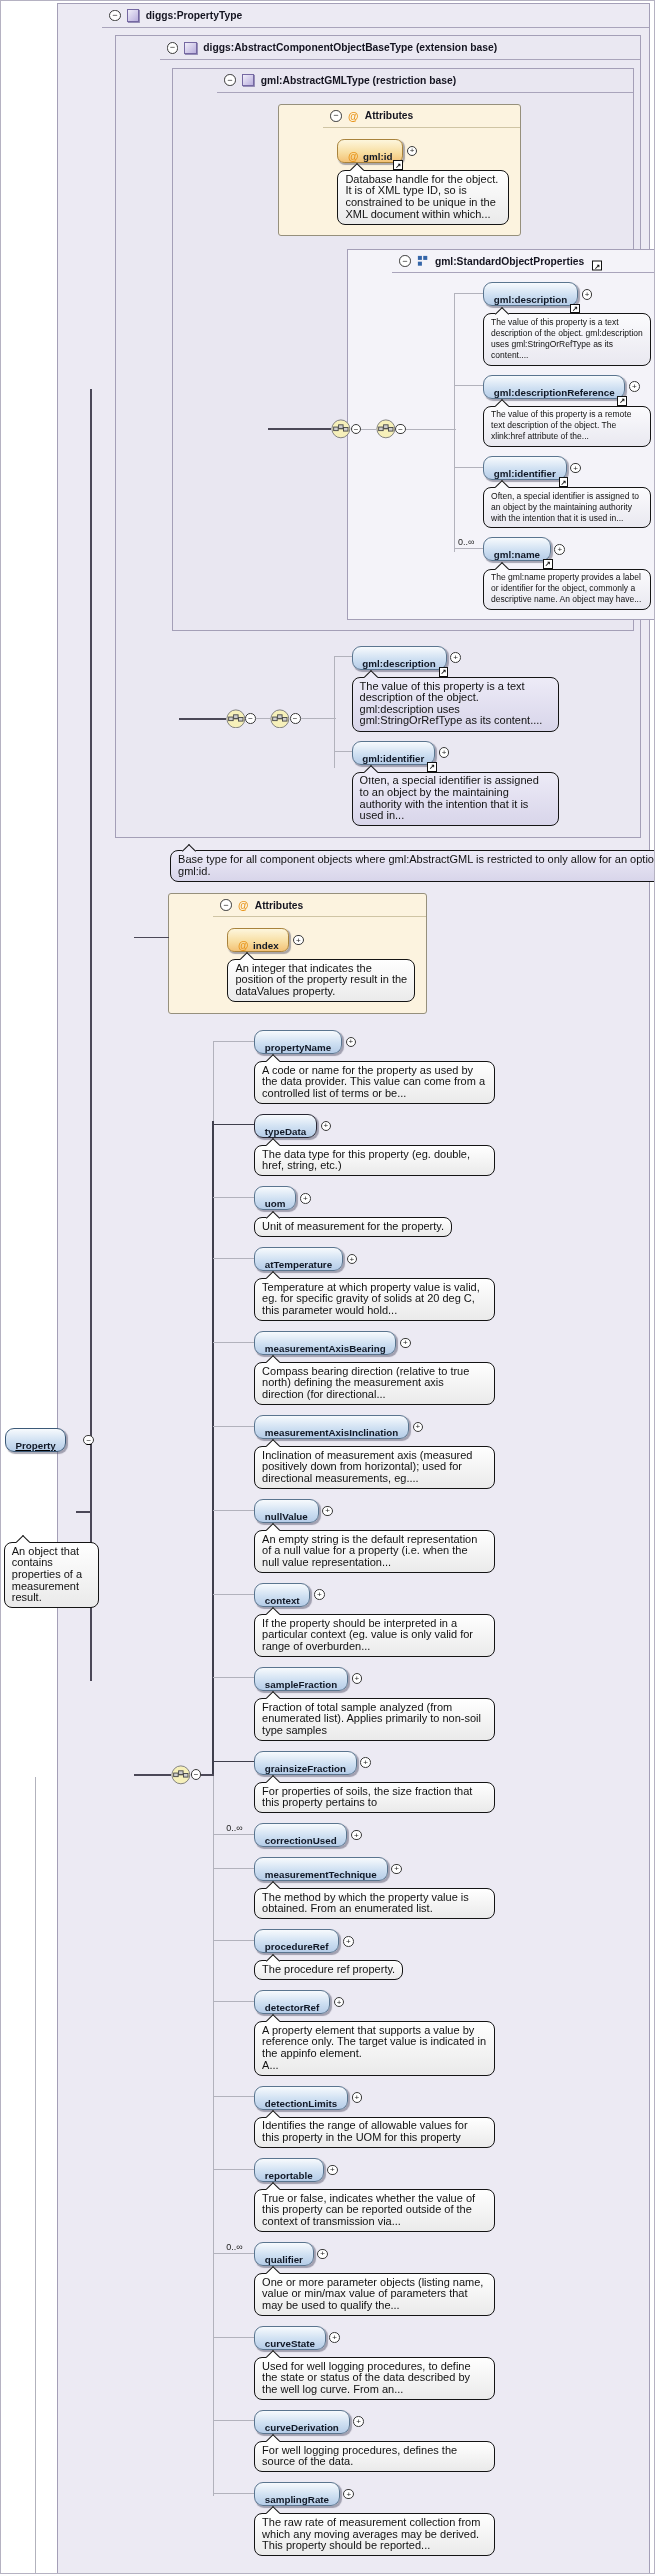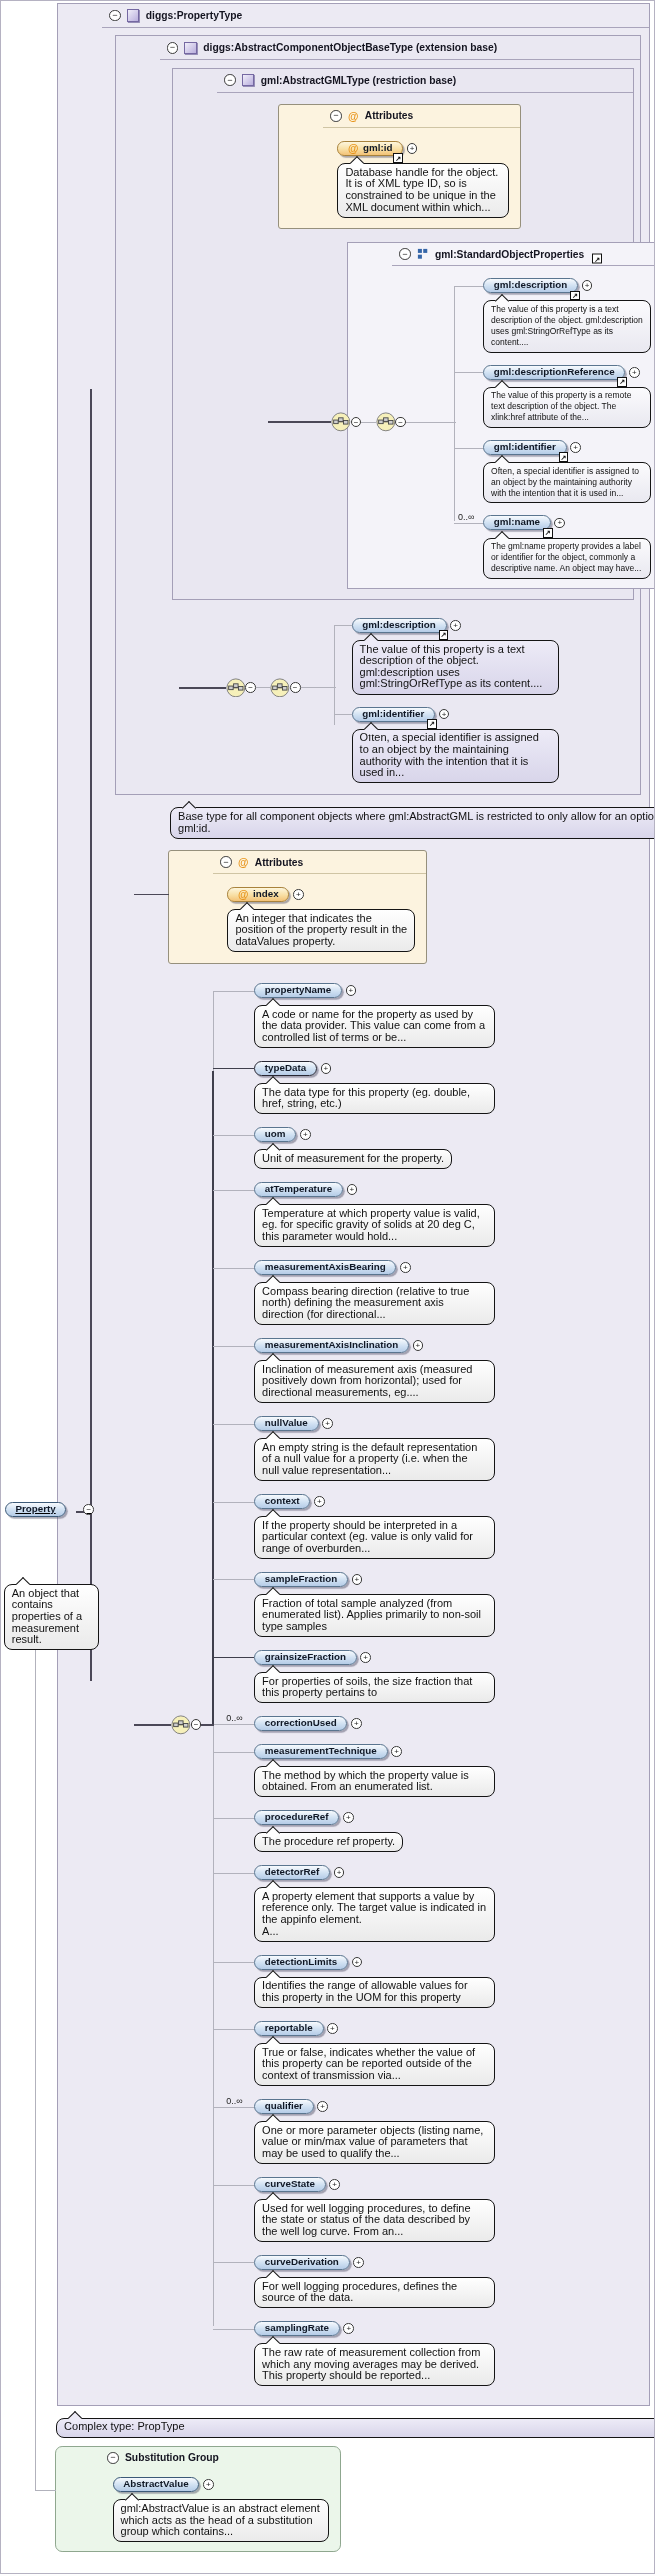--- a/index.html
+++ b/index.html
@@ -26,21 +26,21 @@
   .ct-icon { width:12.5px; height:12.5px; border:0.9px solid #7568a2; background:linear-gradient(135deg,#f0eef9,#b9aedd); box-shadow:0.9px 0.9px 0 #8d84b0; flex:none; }
   .at-icon { color:#e8951c; font-weight:bold; font-size:10.7px; flex:none; }
   .at-icon::before { content:"@"; }
   .goto { position:absolute; width:9.8px; height:9.8px; border:1.3px solid #111; background:#fff; display:flex; align-items:center; justify-content:center; font-size:7.1px; font-weight:bold; color:#111; }
   .goto::before { content:"\2197"; }
   .seq-group { position:absolute; display:flex; align-items:center; z-index:3; }
   .hline { height:0.9px; background:#b2b2bc; flex:none; }
   .hline.dark { height:1.8px; background:#4b4857; }
 
   
-  .el { display:inline-flex; align-items:flex-start; height:15px; padding:0 9.8px; border:0.9px solid #5a758f; border-radius:9px; background:linear-gradient(180deg,#f7fafd,#cfe0f2 55%,#b5cce7); box-shadow:1.8px 1.8px 0.9px rgba(70,70,95,.45); font-weight:bold; font-size:9.8px; color:#101826; white-space:nowrap; cursor:default; }
+  .el { display:inline-flex; align-items:flex-end; height:24px; padding:0 9.8px; border:0.9px solid #5a758f; border-radius:9px; background:linear-gradient(180deg,#f7fafd,#cfe0f2 55%,#b5cce7); box-shadow:1.8px 1.8px 0.9px rgba(70,70,95,.45); font-weight:bold; font-size:9.8px; color:#101826; white-space:nowrap; cursor:default; }
   .el.req { border:1.8px solid #272733; }
   .el.attr { border:0.9px solid #a8823c; background:linear-gradient(180deg,#fdf6dd,#f8dfa4 55%,#f3c276); border-radius:7.1px; gap:4.5px; }
   .el-wrap { position:relative; display:inline-flex; align-items:center; gap:3.6px; }
 
   
   .tip { position:relative; width:fit-content; max-width:241px; border:1.3px solid #141414; border-radius:8px; padding:2.7px 7.1px 3.6px; font-size:11px; line-height:11.6px; color:#111; background:linear-gradient(#ffffff,#eaeaea); margin-top:7.1px; white-space:pre-line; }
   .tip::before { content:""; position:absolute; top:-5.8px; left:13.4px; width:9px; height:9px; background:#fff; border-left:1.3px solid #141414; border-top:1.3px solid #141414; transform:rotate(45deg); }
   .tip.soft { background:linear-gradient(#fbfbfd,#e9e8f0); font-size:8.5px; line-height:11px; max-width:168px; }
   .tip.soft::before { background:#fbfbfd; }
   .tip.lav { background:linear-gradient(#edebf7,#d8d5ea); }
@@ -436,20 +436,20 @@
     </div>
     <div style="margin:5.4px 10.7px 0 12.5px;">
       <div class="el-wrap">
         <span class="el" style="border-width:1.3px; border-color:#3c5a78;">AbstractValue</span>
         <span class="circle plus small"></span>
       </div>
       <div class="tip" style="max-width:261px;">gml:AbstractValue is an abstract element which acts as the head of a substitution group which contains...</div>
     </div>
   </div>
 
-  <div class="abs" style="left:3.6px; top:1501px; display:flex; align-items:center; gap:17px;text-decoration:underline;">
+  <div class="abs" style="left:3.6px; top:1427px; display:flex; align-items:center; gap:17px;text-decoration:underline;">
     <span class="el" style="border-width:1.3px; border-color:#3c5a78;">Property</span>
     <span class="circle minus small"></span>
   </div>
-  <div class="tip abs" style="left:2.7px; top:1576px; width:95px; max-width:95px;">An object that contains properties of a measurement result.</div>
+  <div class="tip abs" style="left:2.7px; top:1534px; width:95px; max-width:95px;">An object that contains properties of a measurement result.</div>
 
 </div>
 
 
 </body></html>

